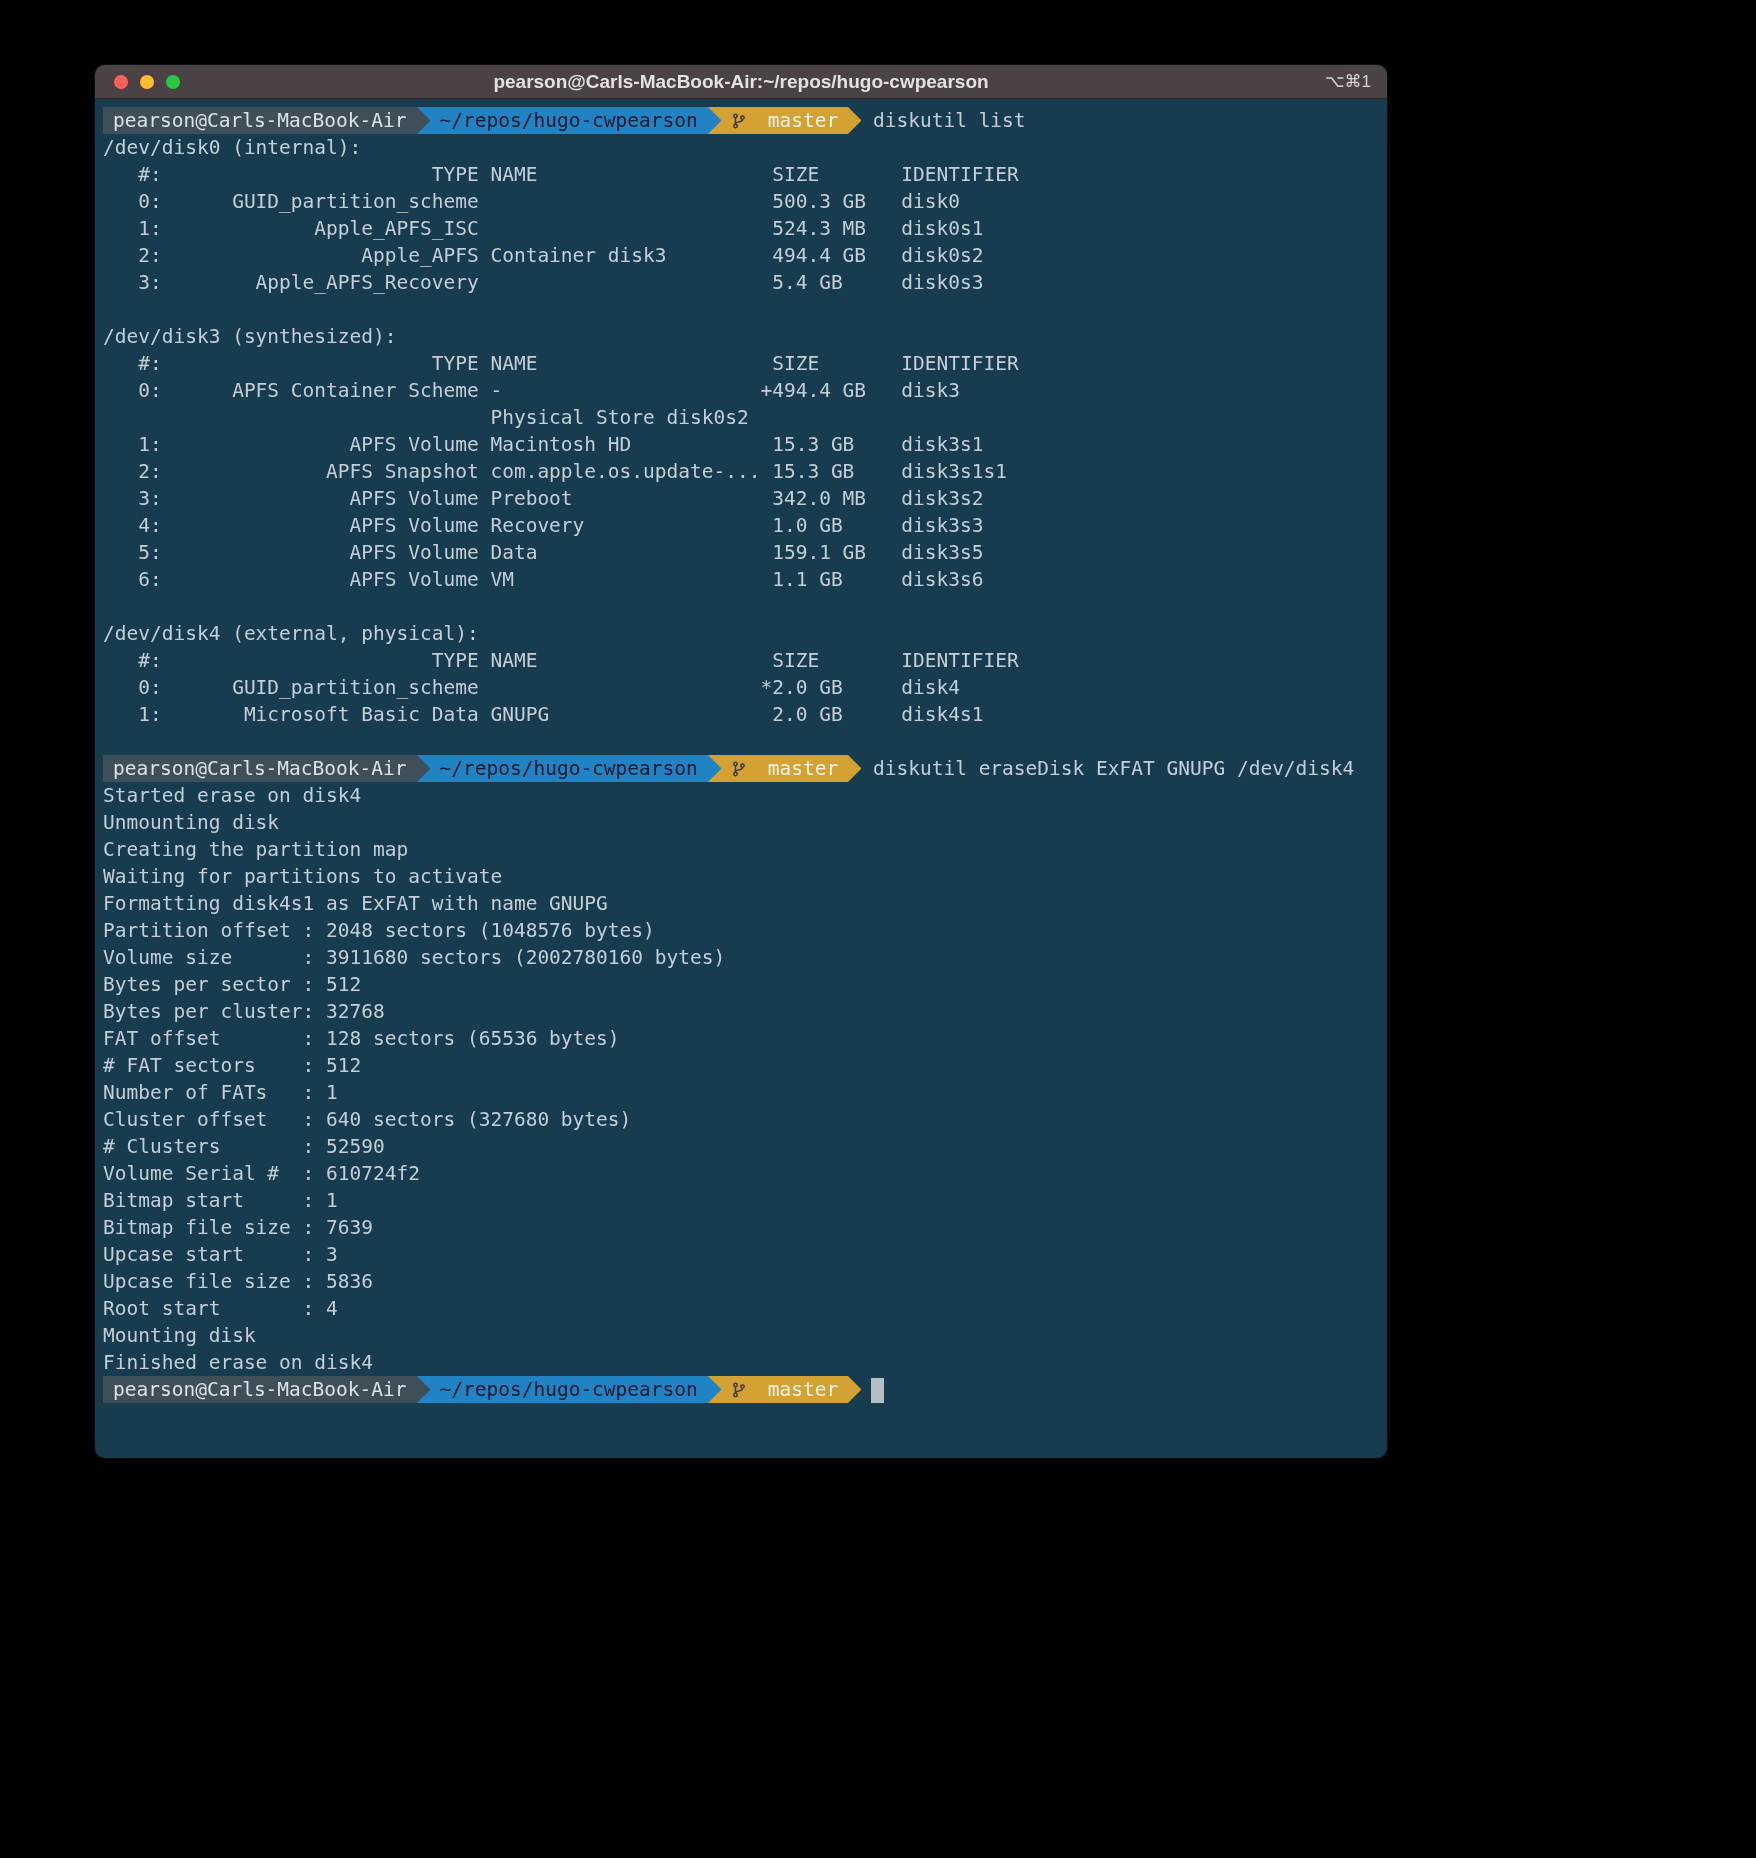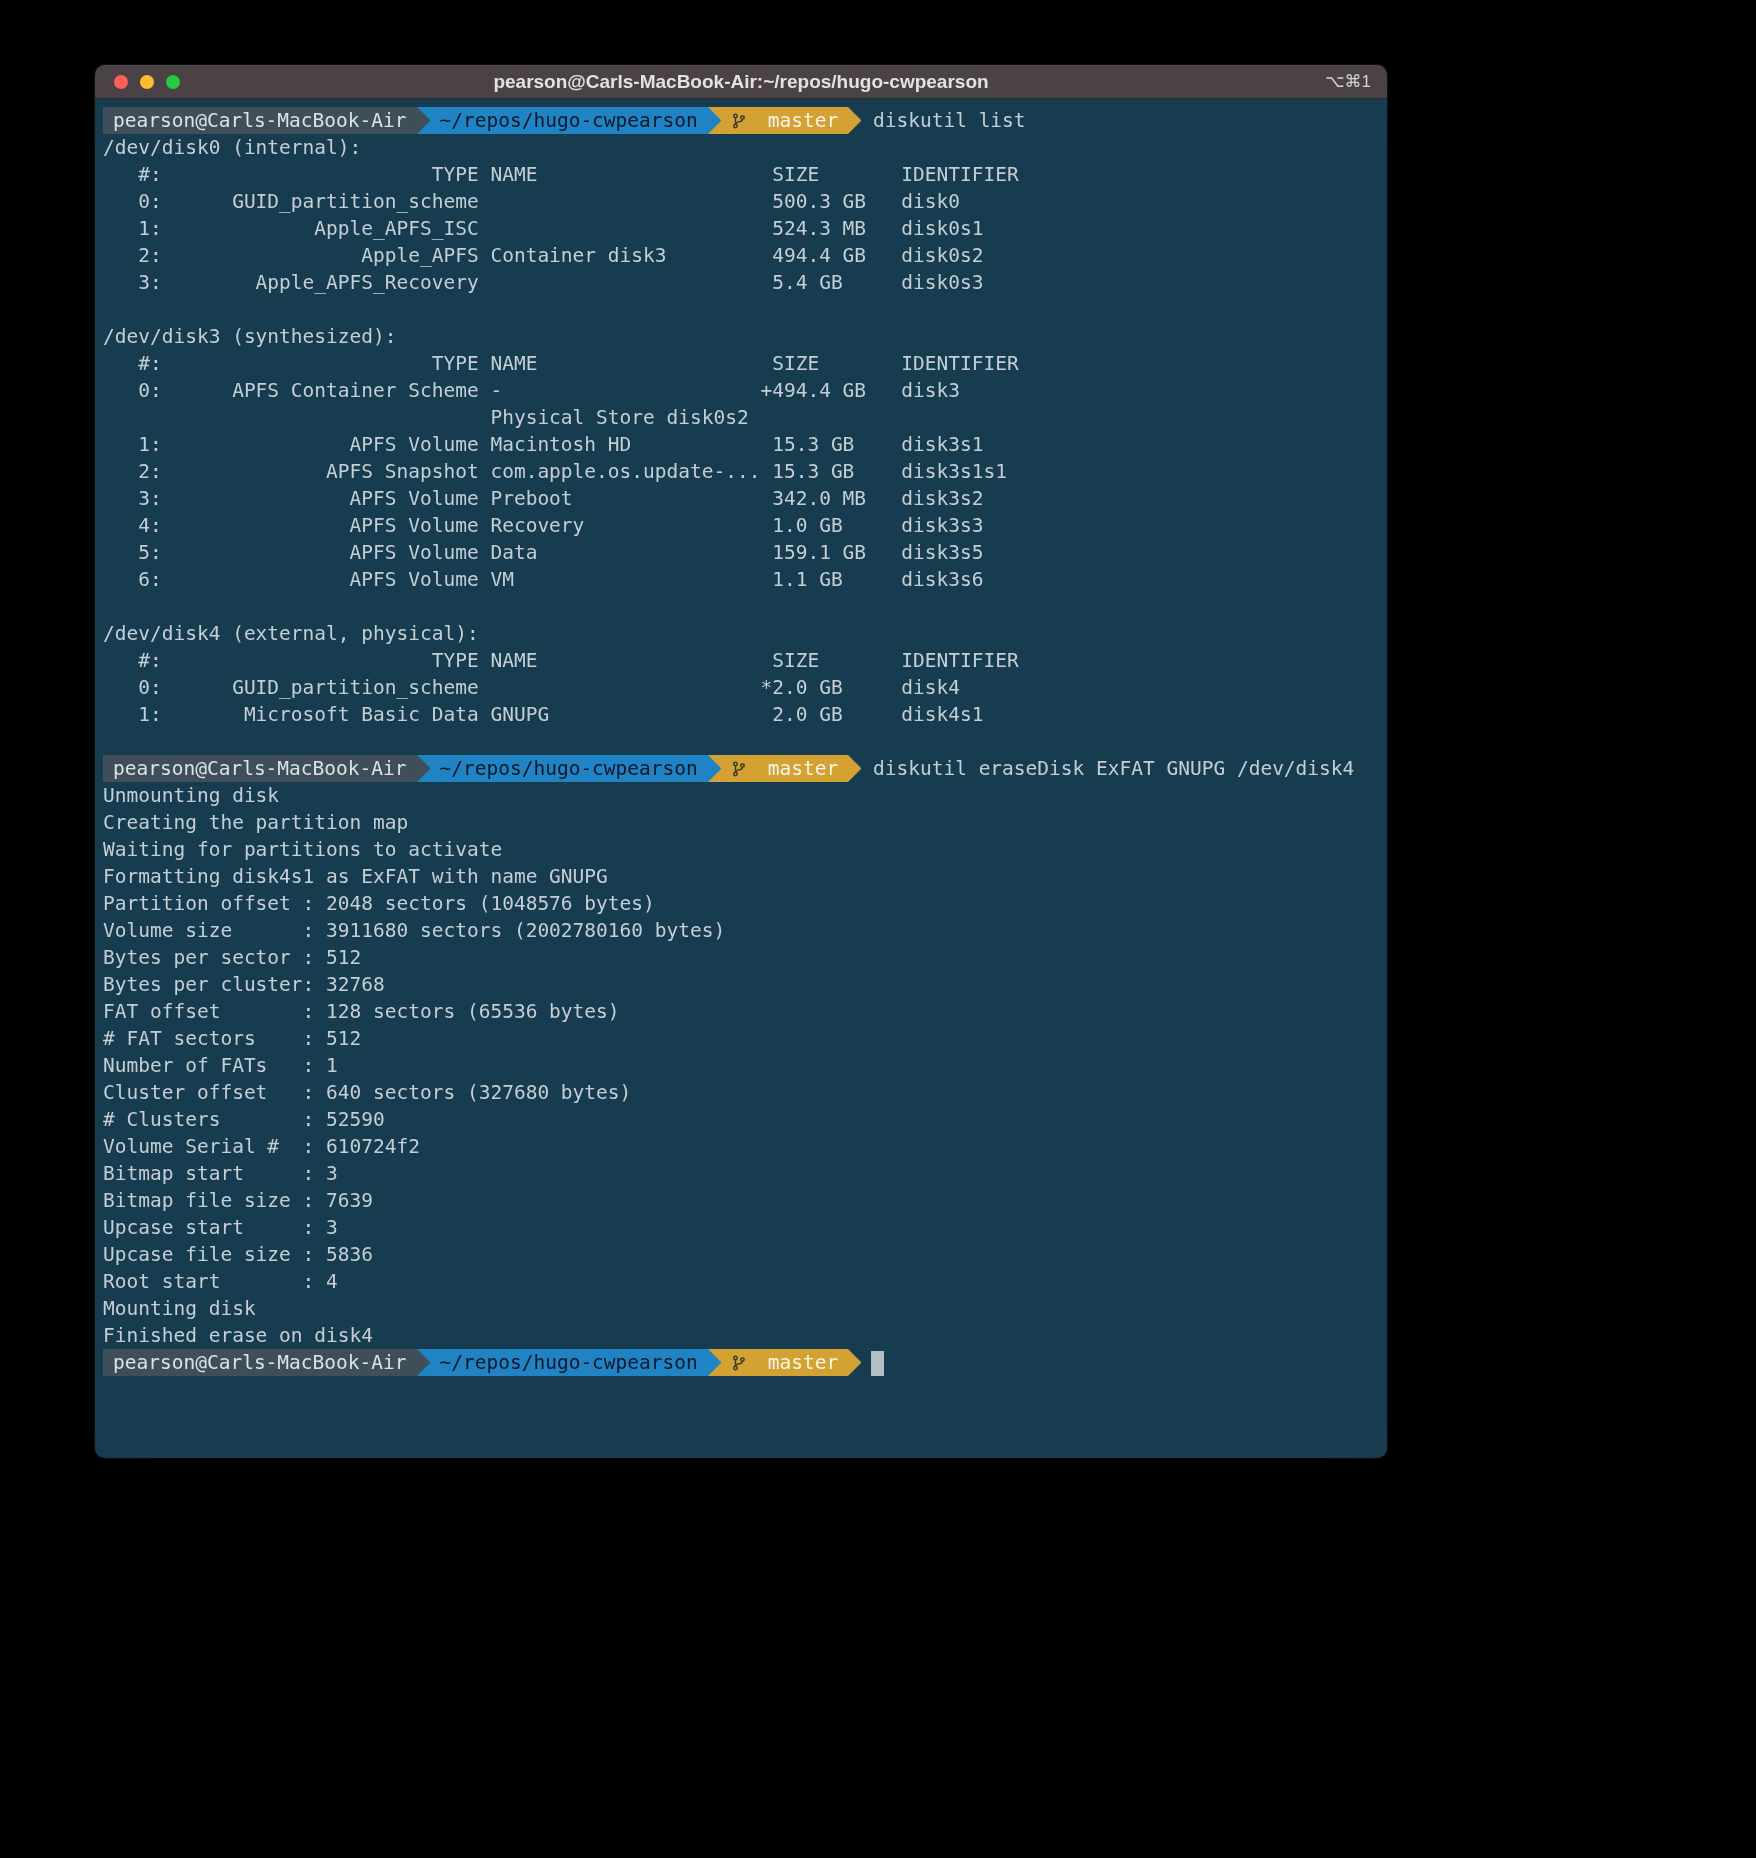--- a/index.html
+++ b/index.html
@@ -116,35 +116,36 @@
         <div class="line out"> </div>
         <div class="line prompt-line"><span class="seg seg-host">pearson@Carls-MacBook-Air</span><span class="arrow a-host"></span><span class="seg seg-path">~/repos/hugo-cwpearson</span><span class="arrow a-path"></span><span class="seg seg-branch"><svg class="branch-icon" width="16" height="16" viewBox="0 0 16 16">
               <g fill="none" stroke="#3B3A2C" stroke-width="1.5">
                 <circle cx="4.5" cy="3" r="1.7"></circle>
                 <circle cx="4.5" cy="13" r="1.7"></circle>
                 <circle cx="11.5" cy="4.6" r="1.7"></circle>
                 <path d="M4.5 4.8 L4.5 11.2"></path>
                 <path d="M11.5 6.4 C11.5 9.6 4.5 8.2 4.5 11.2"></path>
               </g>
             </svg><span>master</span></span><span class="arrow a-branch"></span><span class="cmd"> diskutil eraseDisk ExFAT GNUPG /dev/disk4</span></div>
+        <div class="line out">Started erase on disk4</div>
         <div class="line out">Unmounting disk</div>
         <div class="line out">Creating the partition map</div>
         <div class="line out">Waiting for partitions to activate</div>
         <div class="line out">Formatting disk4s1 as ExFAT with name GNUPG</div>
         <div class="line out">Partition offset : 2048 sectors (1048576 bytes)</div>
         <div class="line out">Volume size      : 3911680 sectors (2002780160 bytes)</div>
         <div class="line out">Bytes per sector : 512</div>
         <div class="line out">Bytes per cluster: 32768</div>
         <div class="line out">FAT offset       : 128 sectors (65536 bytes)</div>
         <div class="line out"># FAT sectors    : 512</div>
         <div class="line out">Number of FATs   : 1</div>
         <div class="line out">Cluster offset   : 640 sectors (327680 bytes)</div>
         <div class="line out"># Clusters       : 52590</div>
         <div class="line out">Volume Serial #  : 610724f2</div>
-        <div class="line out">Bitmap start     : 3</div>
+        <div class="line out">Bitmap start     : 1</div>
         <div class="line out">Bitmap file size : 7639</div>
         <div class="line out">Upcase start     : 3</div>
         <div class="line out">Upcase file size : 5836</div>
         <div class="line out">Root start       : 4</div>
         <div class="line out">Mounting disk</div>
         <div class="line out">Finished erase on disk4</div>
         <div class="line prompt-line"><span class="seg seg-host">pearson@Carls-MacBook-Air</span><span class="arrow a-host"></span><span class="seg seg-path">~/repos/hugo-cwpearson</span><span class="arrow a-path"></span><span class="seg seg-branch"><svg class="branch-icon" width="16" height="16" viewBox="0 0 16 16">
               <g fill="none" stroke="#3B3A2C" stroke-width="1.5">
                 <circle cx="4.5" cy="3" r="1.7"></circle>
                 <circle cx="4.5" cy="13" r="1.7"></circle>

